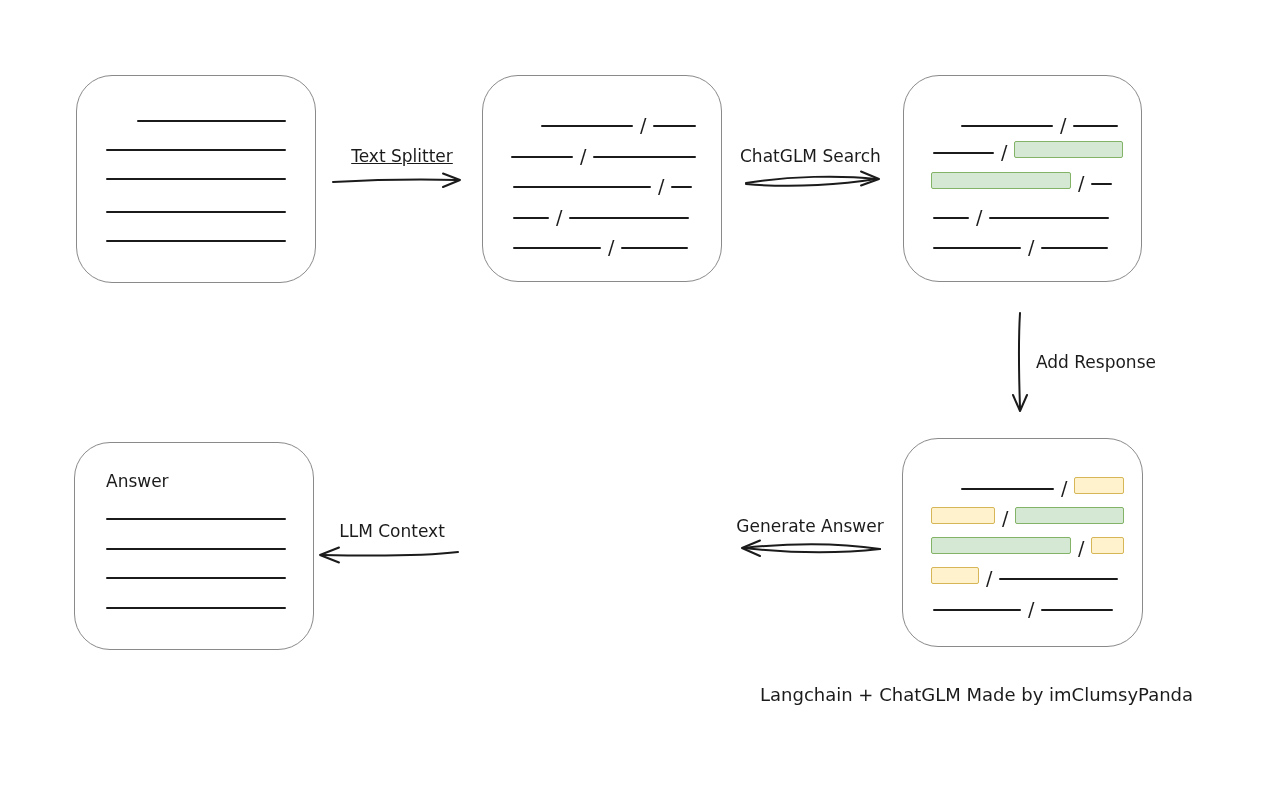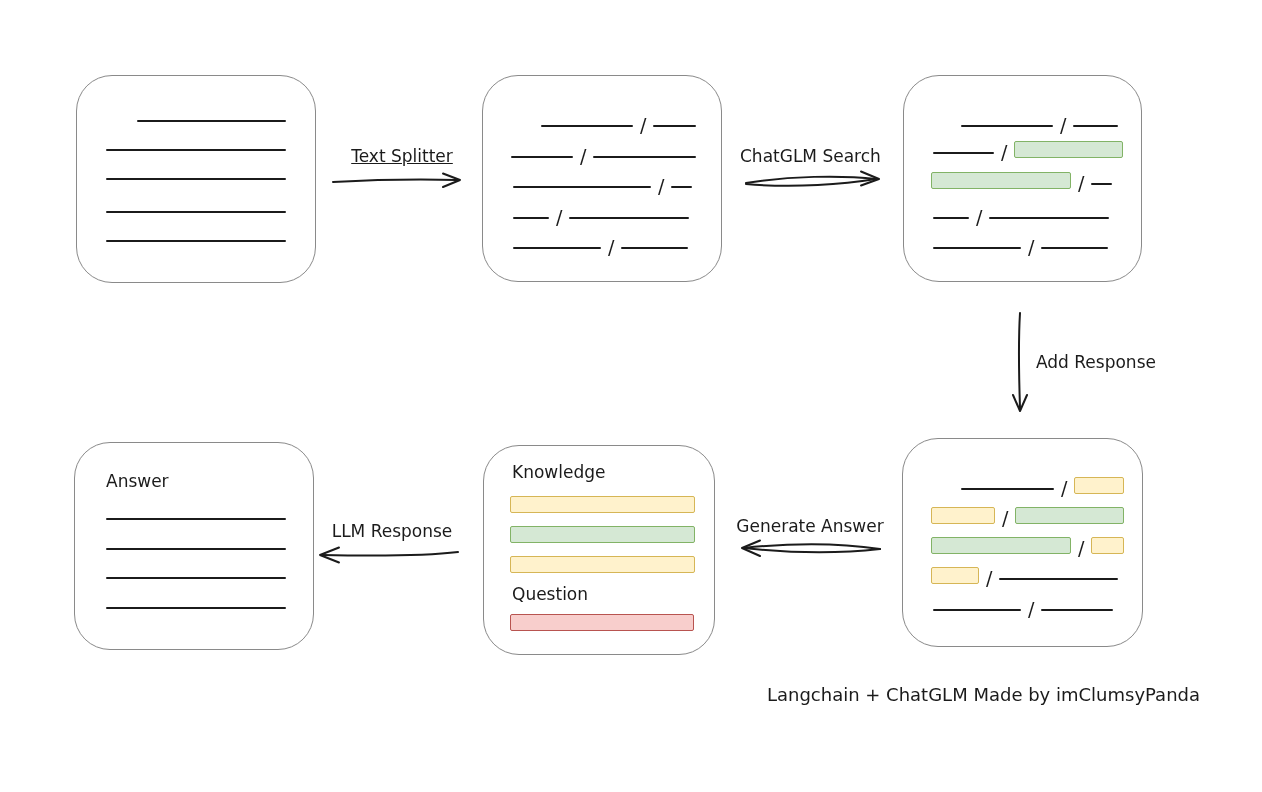--- a/index.html
+++ b/index.html
@@ -25,21 +25,21 @@
   .bar { position:absolute; height:15px; border:1.5px solid; border-radius:2px; }
   .bar.yellow { background:#fff2cc; border-color:#d6b656; }
   .bar.green  { background:#d5e8d4; border-color:#82b366; }
   .bar.red    { background:#f8cecc; border-color:#b85450; }
   .box-heading { position:absolute; font-size:17px; font-weight:500; color:#1b1b1b; }
   .arrow-label {
     position:absolute; font-size:17px; font-weight:500; color:#1b1b1b;
     white-space:nowrap; text-align:center;
   }
   .caption {
-    position:absolute; left:760px; top:684px; width:440px; text-align:right;
+    position:absolute; left:760px; top:684px; width:440px; text-align:left;
     font-size:18px; font-weight:500; color:#1b1b1b; white-space:nowrap;
   }
 </style>
 </head>
 <body>
 
 <div class="canvas">
 
   <svg class="arrows" width="1262" height="792" viewBox="0 0 1262 792" fill="none" stroke="#1b1b1b" stroke-width="2" stroke-linecap="round" stroke-linejoin="round">
 
@@ -68,21 +68,21 @@
     <g>
       <path d="M458,552 C425,556 370,556 322,555"></path>
       <path d="M339,547.5 L320,555 L339,562.5"></path>
     </g>
   </svg>
 
   <div class="arrow-label" style="left:337px; top:146px; width:130px;text-decoration:underline;">Text Splitter</div>
   <div class="arrow-label" style="left:740px; top:146px; width:140px;">ChatGLM Search</div>
   <div class="arrow-label" style="left:1036px; top:352px; text-align:left;">Add Response</div>
   <div class="arrow-label" style="left:735px; top:516px; width:150px;">Generate Answer</div>
-  <div class="arrow-label" style="left:322px; top:521px; width:140px;">LLM Response</div>
+  <div class="arrow-label" style="left:322px; top:521px; width:140px;">LLM Context</div>
 
   <div class="box" style="left:76px; top:75px; width:240px; height:208px;">
     <div class="docline" style="left:60px; top:44px; width:149px;"></div>
     <div class="docline" style="left:29px; top:73px; width:180px;"></div>
     <div class="docline" style="left:29px; top:102px; width:180px;"></div>
     <div class="docline" style="left:29px; top:135px; width:180px;"></div>
     <div class="docline" style="left:29px; top:164px; width:180px;"></div>
   </div>
 
   <div class="box" style="left:482px; top:75px; width:240px; height:207px;">
@@ -162,28 +162,20 @@
       <span class="slash">/</span>
       <div class="seg" style="width:119px;"></div>
     </div>
     <div class="row" style="left:30px; top:157px;">
       <div class="seg" style="width:88px;"></div>
       <span class="slash">/</span>
       <div class="seg" style="width:72px;"></div>
     </div>
   </div>
 
-  <div class="box" style="left:483px; top:445px; width:232px; height:210px;">
-    <div class="box-heading" style="left:28px; top:16px;">Knowledge</div>
-    <div class="bar yellow" style="left:26px; top:50px; width:183px;"></div>
-    <div class="bar green" style="left:26px; top:80px; width:183px;"></div>
-    <div class="bar yellow" style="left:26px; top:110px; width:183px;"></div>
-    <div class="box-heading" style="left:28px; top:138px;">Question</div>
-    <div class="bar red" style="left:26px; top:168px; width:182px;"></div>
-  </div>
 
   <div class="box" style="left:74px; top:442px; width:240px; height:208px;">
     <div class="box-heading" style="left:31px; top:20px;margin-top:8px;">Answer</div>
     <div class="docline" style="left:31px; top:75px; width:180px;"></div>
     <div class="docline" style="left:31px; top:105px; width:180px;"></div>
     <div class="docline" style="left:31px; top:134px; width:180px;"></div>
     <div class="docline" style="left:31px; top:164px; width:180px;"></div>
   </div>
 
   <div class="caption">Langchain + ChatGLM Made by imClumsyPanda</div>

